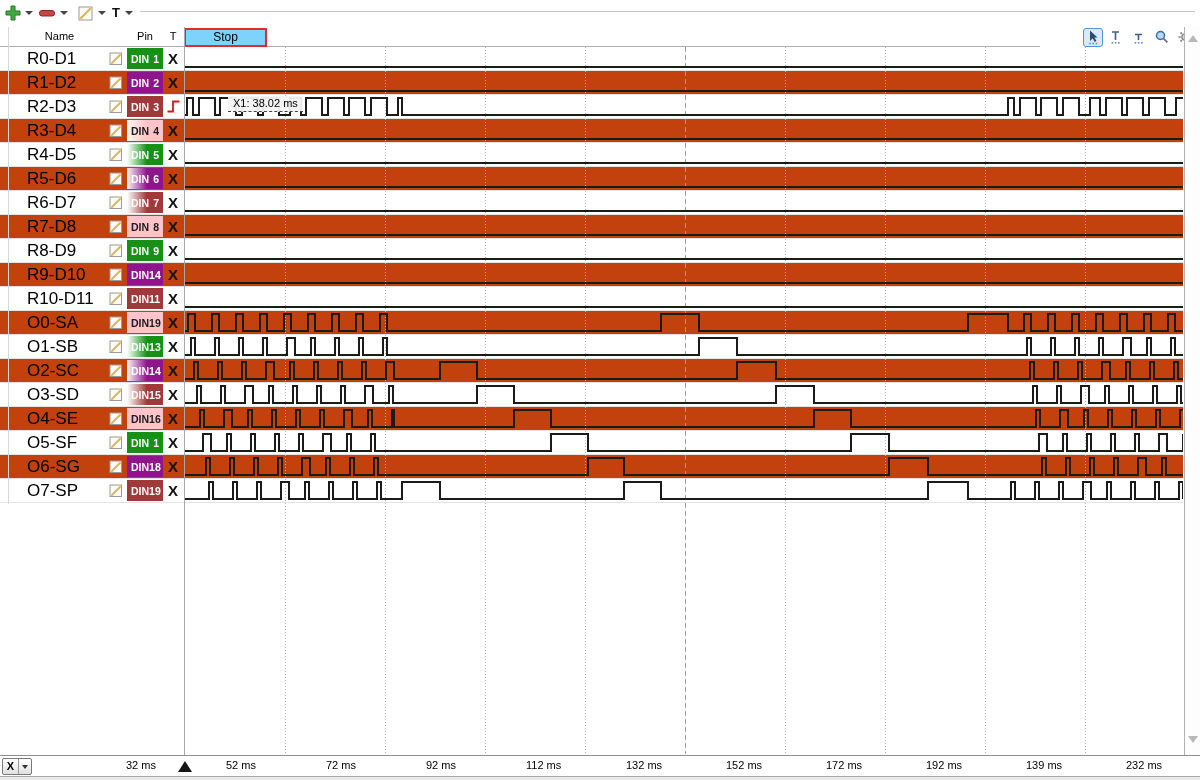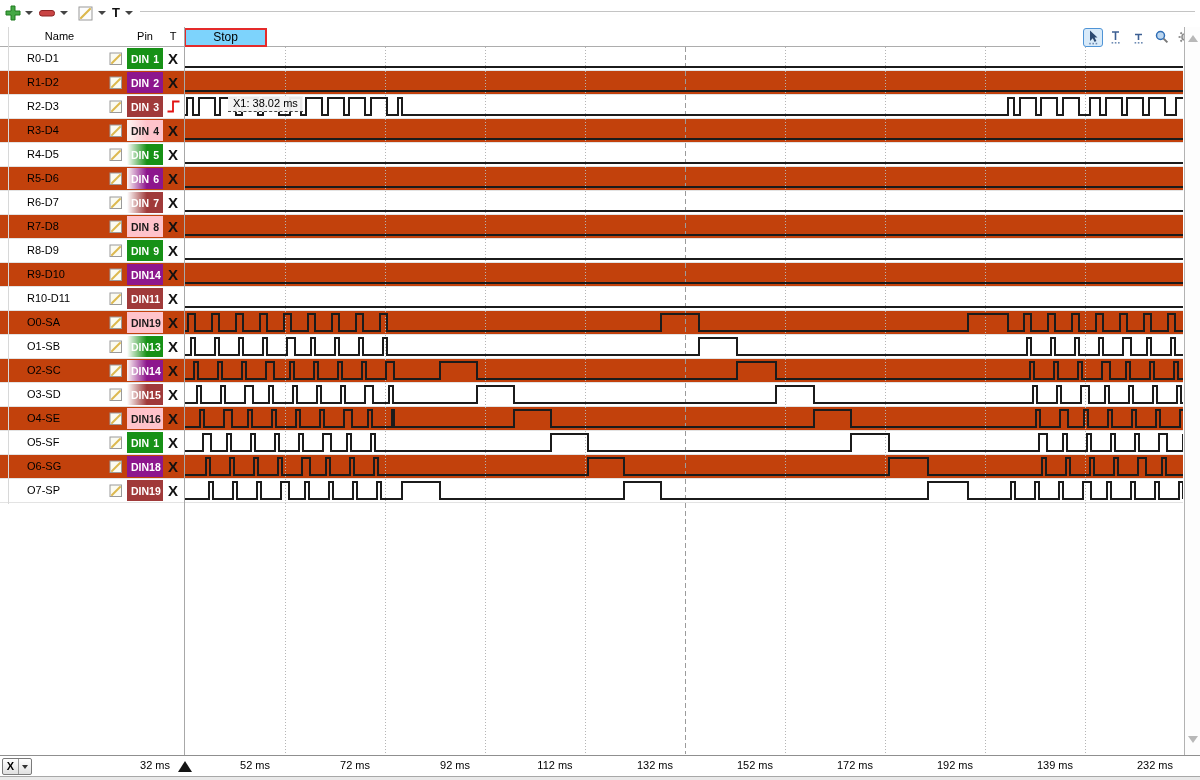--- a/index.html
+++ b/index.html
@@ -20,21 +20,21 @@
            font-size:12px;font-weight:normal;color:#000;text-align:center;line-height:14px;cursor:default;}
   #stattext{position:absolute;left:268px;top:0;height:19px;line-height:19px;font-size:11px;color:#000;white-space:nowrap;}
   #ptools{position:absolute;left:1083px;top:1px;height:18px;display:flex;gap:3px;align-items:center;}
   .ptool{width:18px;height:17px;display:flex;align-items:center;justify-content:center;border:1px solid transparent;border-radius:3px;}
   .ptool.sel{background:#d8eaf9;border-color:#4f94d6;}
   
   #rows{position:absolute;left:0;top:47px;width:1183px;}
   .row{position:relative;width:1183px;height:24px;box-sizing:border-box;border-bottom:1px solid #e3e3e3;}
   .row.odd{background:#c2410c;}
   .row.even{background:#ffffff;}
-  .chname{position:absolute;left:27px;top:0;height:23px;line-height:23px;font-size:11px;color:#000;}
+  .chname{position:absolute;left:27px;top:0;height:23px;line-height:23px;font-size:17px;color:#000;}
   .editic{position:absolute;left:109px;top:5px;width:14px;height:14px;}
   .badge{position:absolute;left:127px;top:1px;width:36px;height:21px;box-sizing:border-box;
          display:flex;align-items:center;justify-content:space-between;padding:0 4px;
          font-size:10.5px;font-weight:bold;color:#fff;}
   .trigcell{position:absolute;left:163px;top:0;width:20px;height:23px;display:flex;align-items:center;justify-content:center;}
   .trigx{font-size:15px;font-weight:900;color:#111;line-height:1;}
   
   #vdiv{position:absolute;left:184px;top:27px;height:728px;border-left:1px solid #a8a8a8;z-index:4;}
   #gutline{position:absolute;left:8px;top:27px;height:477px;border-left:1px solid #d8d8d8;z-index:4;}
   
@@ -42,21 +42,21 @@
   
   #vsb{position:absolute;left:1184px;top:27px;width:15px;height:728px;background:#fdfdfd;border-left:1px solid #b2b2b2;z-index:5;}
   .sbarrow{position:absolute;left:3px;width:0;height:0;border-left:5px solid transparent;border-right:5px solid transparent;}
   #sbup{top:8px;border-bottom:7px solid #b8b8b8;}
   #sbdn{bottom:12px;border-top:7px solid #b8b8b8;}
   
   #curlab{position:absolute;left:228px;top:96px;z-index:6;background:rgba(243,243,243,.95);
           padding:1px 5px 2px 5px;font-size:11px;color:#000;border-bottom:1px dashed #444;white-space:nowrap;text-align:center;}
   
   #taxis{position:absolute;left:0;top:755px;width:1200px;height:20px;background:#fff;border-top:1px solid #8f8f8f;z-index:6;}
-  .tick{position:absolute;top:3px;width:58px;text-align:center;font-size:11px;color:#000;}
+  .tick{position:absolute;top:3px;width:58px;text-align:left;font-size:11px;color:#000;}
   #trigmark{position:absolute;top:5px;width:0;height:0;border-left:7px solid transparent;
             border-right:7px solid transparent;border-bottom:11px solid #141414;z-index:7;}
   #xsel{position:absolute;left:2px;top:2px;height:15px;display:flex;align-items:stretch;border:1px solid #7a7a7a;
         border-radius:2px;background:linear-gradient(#ffffff,#e0e0e0);z-index:8;}
   #xsel .xl{width:15px;text-align:center;font-size:11px;font-weight:bold;line-height:15px;color:#000;}
   #xsel .xc{width:12px;border-left:1px solid #9a9a9a;display:flex;align-items:center;justify-content:center;}
   #xsel .xc i{width:0;height:0;border-left:3.5px solid transparent;border-right:3.5px solid transparent;border-top:4px solid #333;}
   
   #statusbar{position:absolute;left:0;top:776px;width:1200px;height:4px;background:#e9e9e9;border-top:1px solid #a8a8a8;}
 </style>

